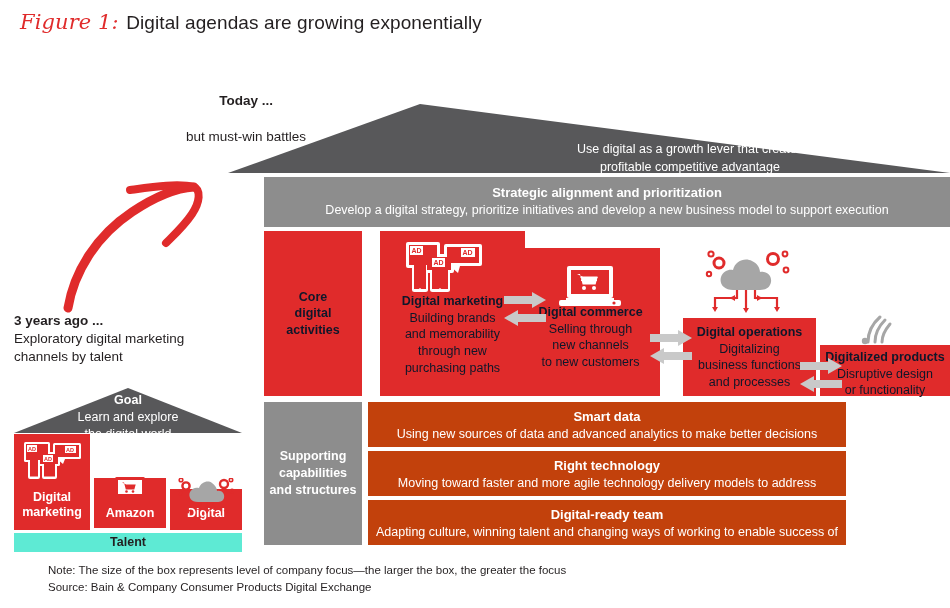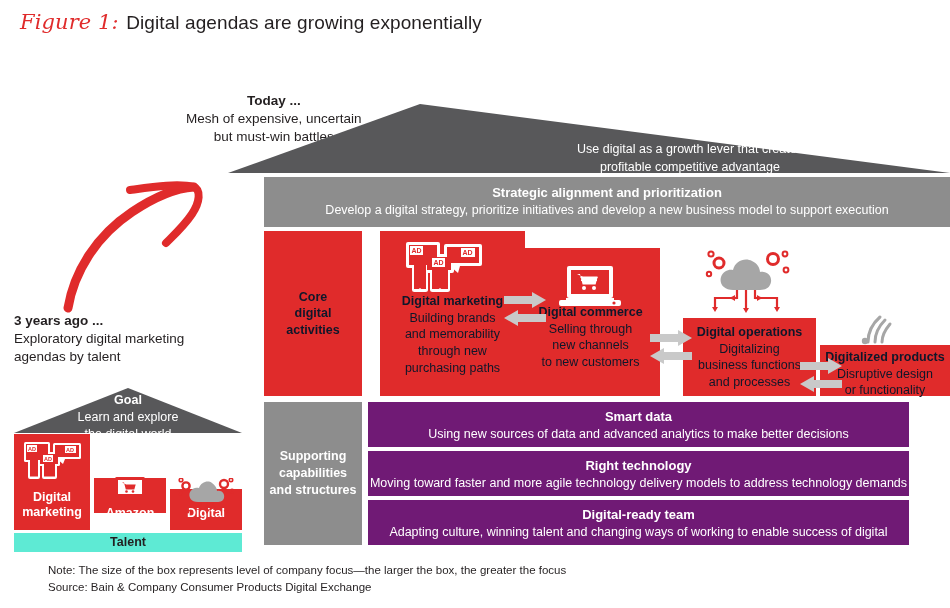--- a/index.html
+++ b/index.html
@@ -109,24 +109,24 @@
   
   #support-label {
     left: 264px; top: 402px; width: 98px; height: 143px;
     background: #8d8d8d; color: #ffffff;
     display: flex; align-items: center; justify-content: center;
     text-align: center;
     font-weight: bold; font-size: 12.5px; line-height: 1.38;
     box-sizing: border-box;
   }
   .support-row {
-    background: #701a75; color: #ffffff;
+    background: #c2410c; color: #ffffff;
     text-align: center;
     box-sizing: border-box;
-    left: 368px; width: 541px;
+    left: 368px; width: 478px;
     padding-top: 6px;
   }
   #support-row-0 { top: 402px;   height: 45px; }
   #support-row-1 { top: 451px;   height: 45px; }
   #support-row-2 { top: 500px;   height: 45px; }
 
   
   #past-roof { left: 14px; top: 388px; width: 228px; height: 46px; }
   #past-goal {
     left: 14px; top: 392px; width: 228px;
@@ -139,21 +139,21 @@
   .past-box {
     background: #e02b2b;
     color: #ffffff;
     text-align: center;
     font-weight: bold;
     font-size: 12.5px;
     line-height: 1.22;
     box-sizing: border-box;
   }
   #past-box-0 { left: 14px;  top: 434px; width: 76px; height: 96px; padding-top: 56px; }
-  #past-box-1 { left: 94px;  top: 478px; width: 72px; height: 35px; padding-top: 28px; }
+  #past-box-1 { left: 94px;  top: 478px; width: 72px; height: 50px; padding-top: 28px; }
   #past-box-2 { left: 170px; top: 489px; width: 72px; height: 41px; padding-top: 17px; }
 
   #icon-past-marketing { left: 19px;  top: 440px; width: 66px; height: 42px; }
   #icon-past-commerce  { left: 108px; top: 476px; width: 44px; height: 30px; }
   #icon-past-ops       { left: 178px; top: 478px; width: 56px; height: 36px; }
 
   #talent-bar {
     left: 14px; top: 533px; width: 228px; height: 19px;
     background: #5eead4; color: #231f20;
     text-align: center; font-weight: bold; font-size: 12.5px;
@@ -169,28 +169,28 @@
 </head>
 <body>
 
 <div class="abs" id="figure-title">
   <span class="fig-num">Figure 1:</span>
   <span class="fig-text">Digital agendas are growing exponentially</span>
 </div>
 
 <div class="abs callout" id="today-callout">
   <span class="hd">Today ...</span>
-  <span>Mesh of expensive, uncertain</span><br>
+  <br>
   <span>but must-win battles</span>
 </div>
 
 <div class="abs callout" id="past-callout">
   <span class="hd">3 years ago ...</span>
   <span>Exploratory digital marketing</span><br>
-  <span>agendas by talent</span>
+  <span>channels by talent</span>
 </div>
 
 <svg class="abs" id="swoosh" viewBox="0 0 175 145">
   <path d="M8 140 C 14 104, 36 68, 72 44 C 96 28, 118 20, 134 19" stroke="#e02b2b" stroke-width="9" fill="none" stroke-linecap="round"></path>
   <path d="M70 22 C 92 19, 118 15, 134 19 C 141 22, 140 34, 132 46 C 124 58, 113 68, 106 75" stroke="#e02b2b" stroke-width="8" fill="none" stroke-linecap="round"></path>
 </svg>
 
 <svg class="abs" id="main-roof" viewBox="0 0 722 72">
   <polygon points="192,0 722,69 0,69" fill="#58585a"></polygon>
 </svg>

